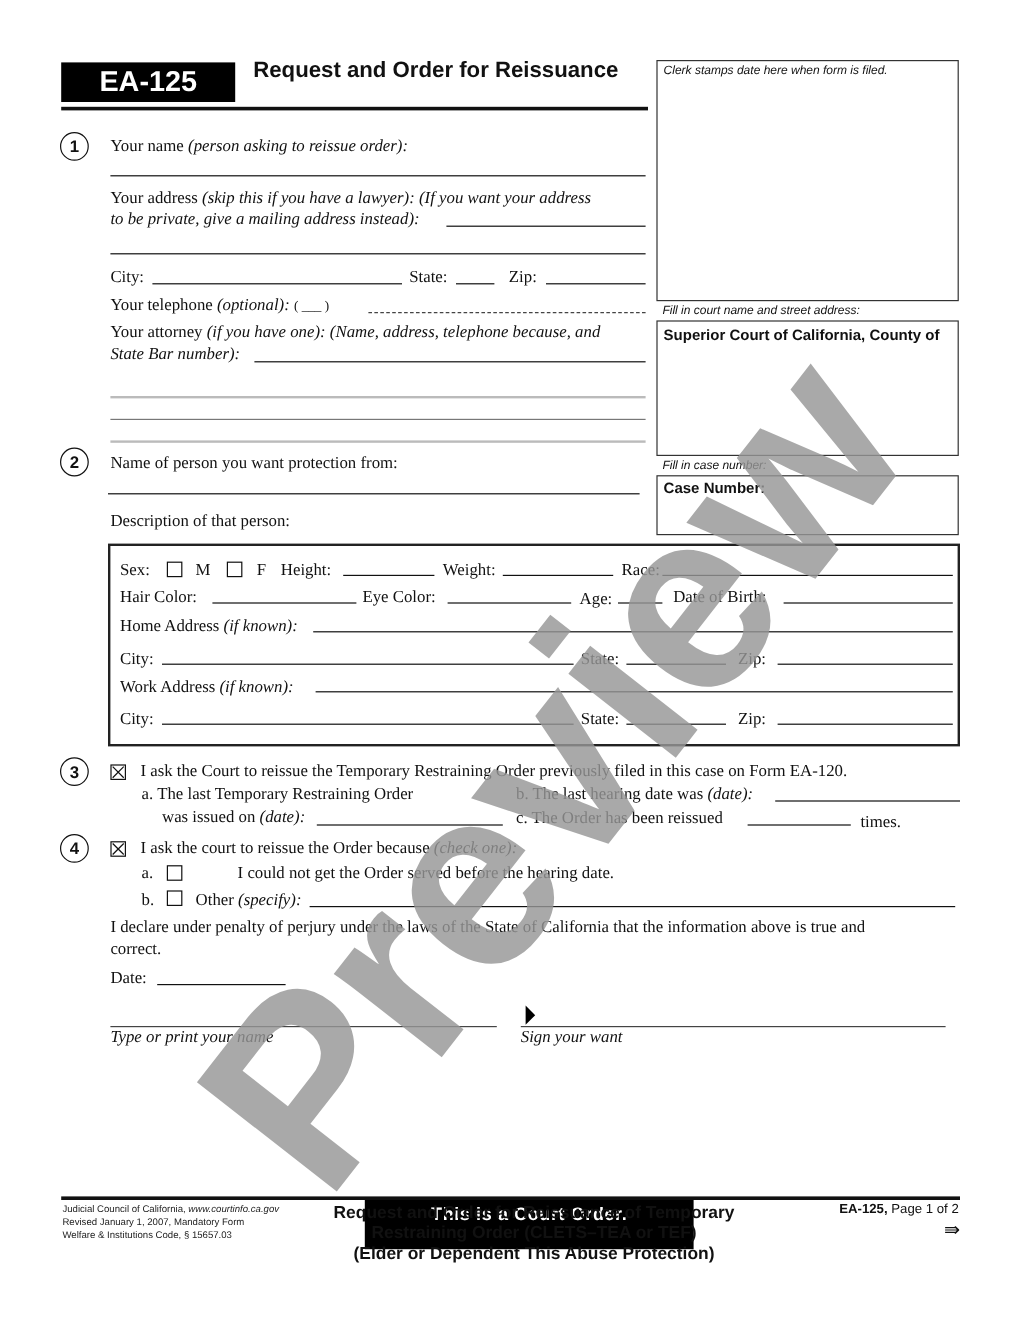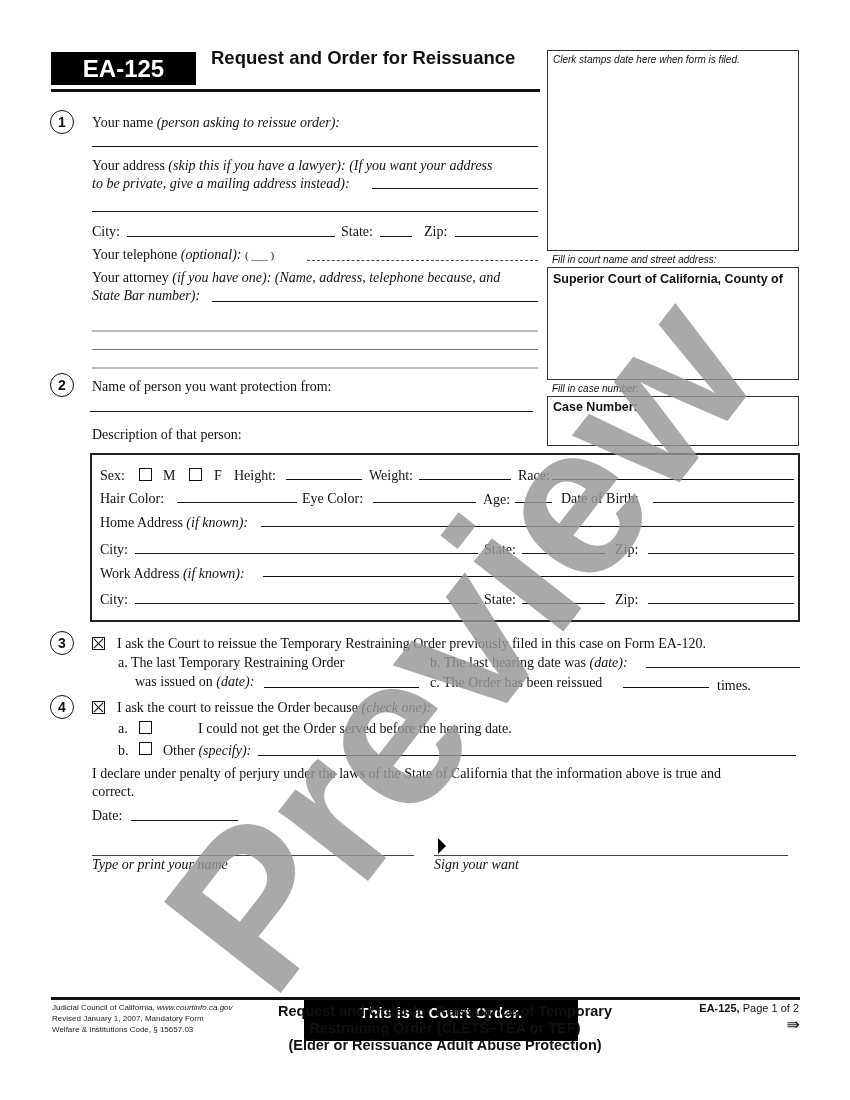--- a/index.html
+++ b/index.html
@@ -178,21 +178,21 @@
 
 <div class="abs sans" style="left:52px;top:1002px;font-size:8px;line-height:11px;color:#222;">
   <div><span>Judicial Council of California, </span><span class="it">www.courtinfo.ca.gov</span></div>
   <div>Revised January 1, 2007, Mandatory Form</div>
   <div>Welfare &amp; Institutions Code, § 15657.03</div>
 </div>
 
 <div class="abs sans" style="left:240px;top:1003px;width:410px;text-align:center;font-weight:bold;font-size:14.5px;line-height:17px;">
   <div>Request and Order for Reissuance of Temporary</div>
   <div>Restraining Order (CLETS–TEA or TEF)</div>
-  <div>(Elder or Reissuance Adult Abuse Protection)</div>
+  <div>(Elder or Dependent This Abuse Protection)</div>
 </div>
 
 <div class="abs sans" style="right:51px;top:1002px;font-size:11px;text-align:right;">
   <span style="font-weight:bold;">EA-125,</span><span> Page 1 of 2</span>
 </div>
 <div class="abs" style="right:50px;top:1015px;font-size:16px;font-family:'DejaVu Sans',sans-serif;">⇛</div>
 
 <div class="watermark">Preview</div>
 
 </body></html>

